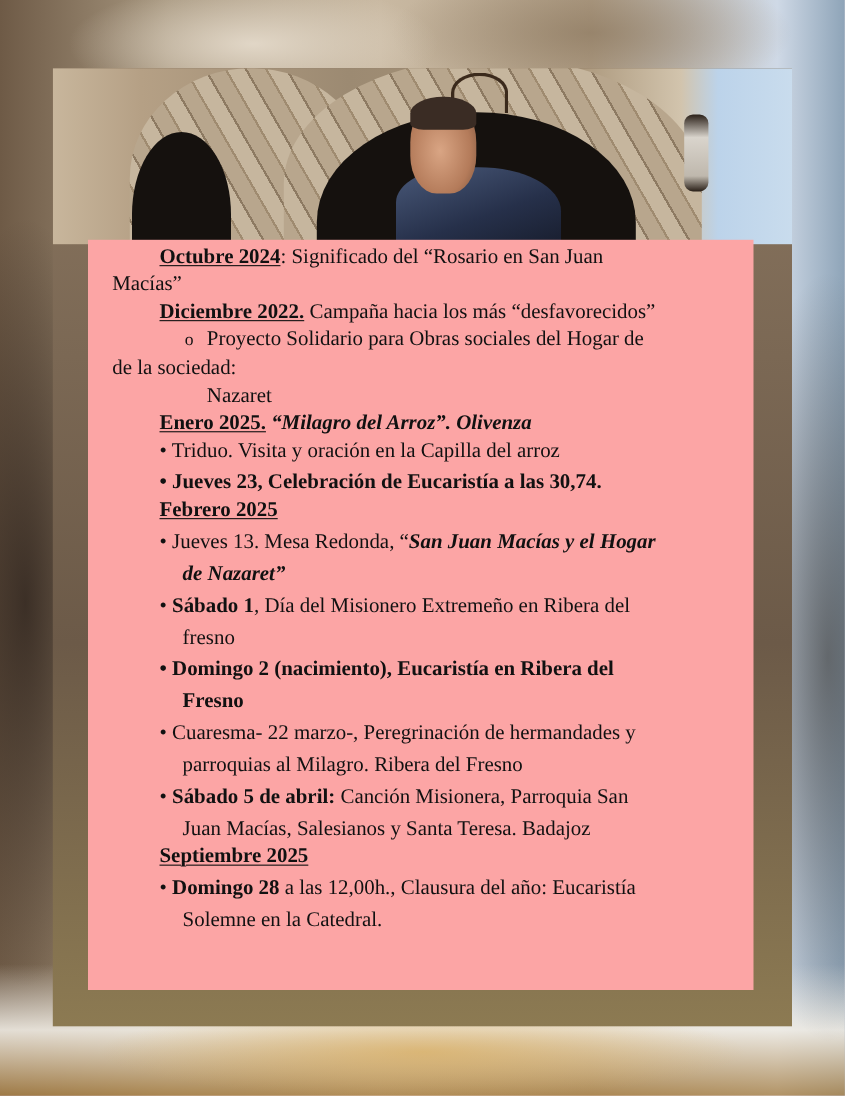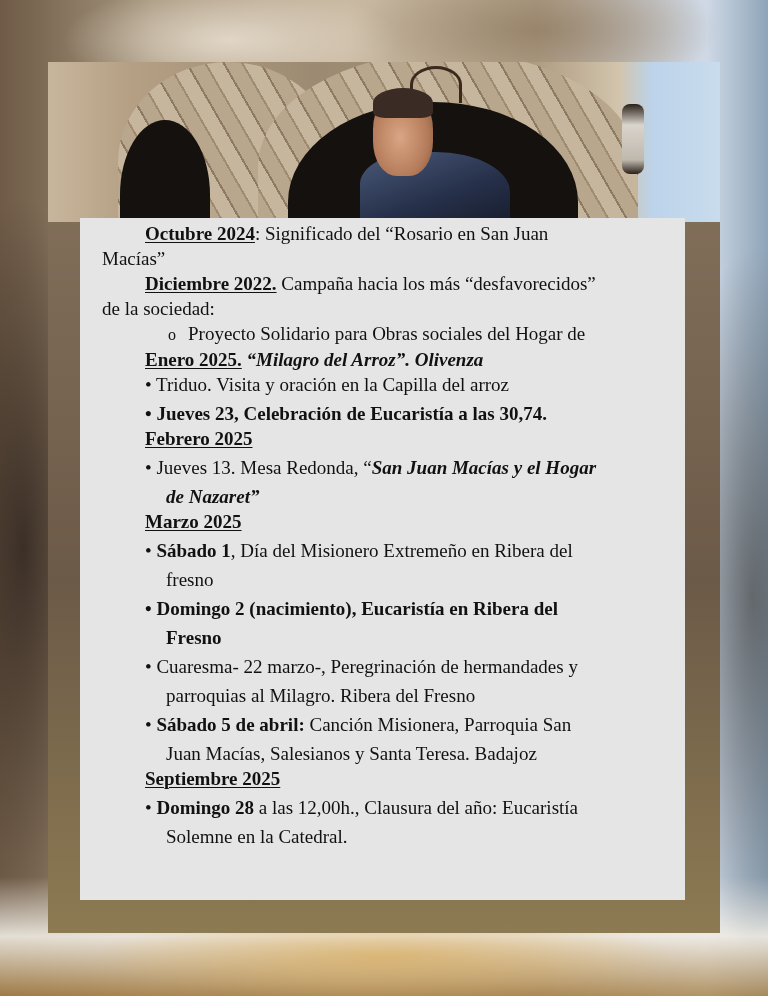--- a/index.html
+++ b/index.html
@@ -53,21 +53,21 @@
     .halo {
       position: absolute; left: 362px; top: 4px; width: 46px; height: 34px;
       border: 3px solid #3b2a1c; border-bottom: none; border-radius: 50% 50% 0 0;
     }
     .lamp {
       position: absolute; left: 574px; top: 42px; width: 22px; height: 70px;
       border-radius: 8px; background: linear-gradient(180deg, #2a2018 0%, #d9d4cc 30%, #bfb8ad 80%, #2a2018 100%);
     }
     .card {
       position: absolute; left: 80px; top: 218px; width: 605px; height: 682px;
-      background: #e5e5e5;
+      background: #fca5a5;
       color: #111;
       font-size: 19px;
       line-height: 25px;
       box-sizing: border-box;
       padding: 3px 20px 0 22px;
     }
     .line { white-space: nowrap; }
     .indent-month { padding-left: 43px; }
     .bullet-line { padding-left: 43px; }
     .bullet-cont { padding-left: 64px; }
@@ -100,46 +100,44 @@
 <div class="card">
 
   <div class="line indent-month">
     <u class="b">Octubre 2024</u><span>: Significado del “Rosario en San Juan</span>
   </div>
   <div class="line">Macías”</div>
 
   <div class="line indent-month">
     <u class="b">Diciembre 2022.</u><span> Campaña hacia los más “desfavorecidos”</span>
   </div>
-  <div class="line">de la sociedad:</div>
   <div class="line sub-bullet">
     <span style="display:inline-block; width:20px; font-size:16px;">o</span><span>Proyecto Solidario para Obras sociales del Hogar de</span>
   </div>
+  <div class="line">de la sociedad:</div>
+  <div class="line sub-cont">Nazaret</div>
 
   <div class="line bullet-line">
     <u class="b">Enero 2025.</u><span class="bi"> “Milagro del Arroz”. Olivenza</span>
   </div>
   <div class="line bullet-line">
     <span>•</span> <span>Triduo. Visita y oración en la Capilla del arroz</span>
   </div>
   <div class="line bullet-line gap b">
     <span>•</span> <span>Jueves 23, Celebración de Eucaristía a las 30,74.</span>
   </div>
 
   <div class="line bullet-line">
     <u class="b">Febrero 2025</u>
   </div>
   <div class="line bullet-line gap">
     <span>•</span> <span>Jueves 13. Mesa Redonda, “</span><span class="bi">San Juan Macías y el Hogar</span>
   </div>
   <div class="line bullet-cont bi gap">de Nazaret”</div>
 
-  <div class="line bullet-line">
-    <u class="b">Marzo 2025</u>
-  </div>
   <div class="line bullet-line gap">
     <span>•</span> <span class="b">Sábado 1</span><span>, Día del Misionero Extremeño en Ribera del</span>
   </div>
   <div class="line bullet-cont gap">fresno</div>
   <div class="line bullet-line gap b">
     <span>•</span> <span>Domingo 2 (nacimiento), Eucaristía en Ribera del</span>
   </div>
   <div class="line bullet-cont b gap">Fresno</div>
   <div class="line bullet-line gap">
     <span>•</span> <span>Cuaresma- 22 marzo-, Peregrinación de hermandades y</span>

